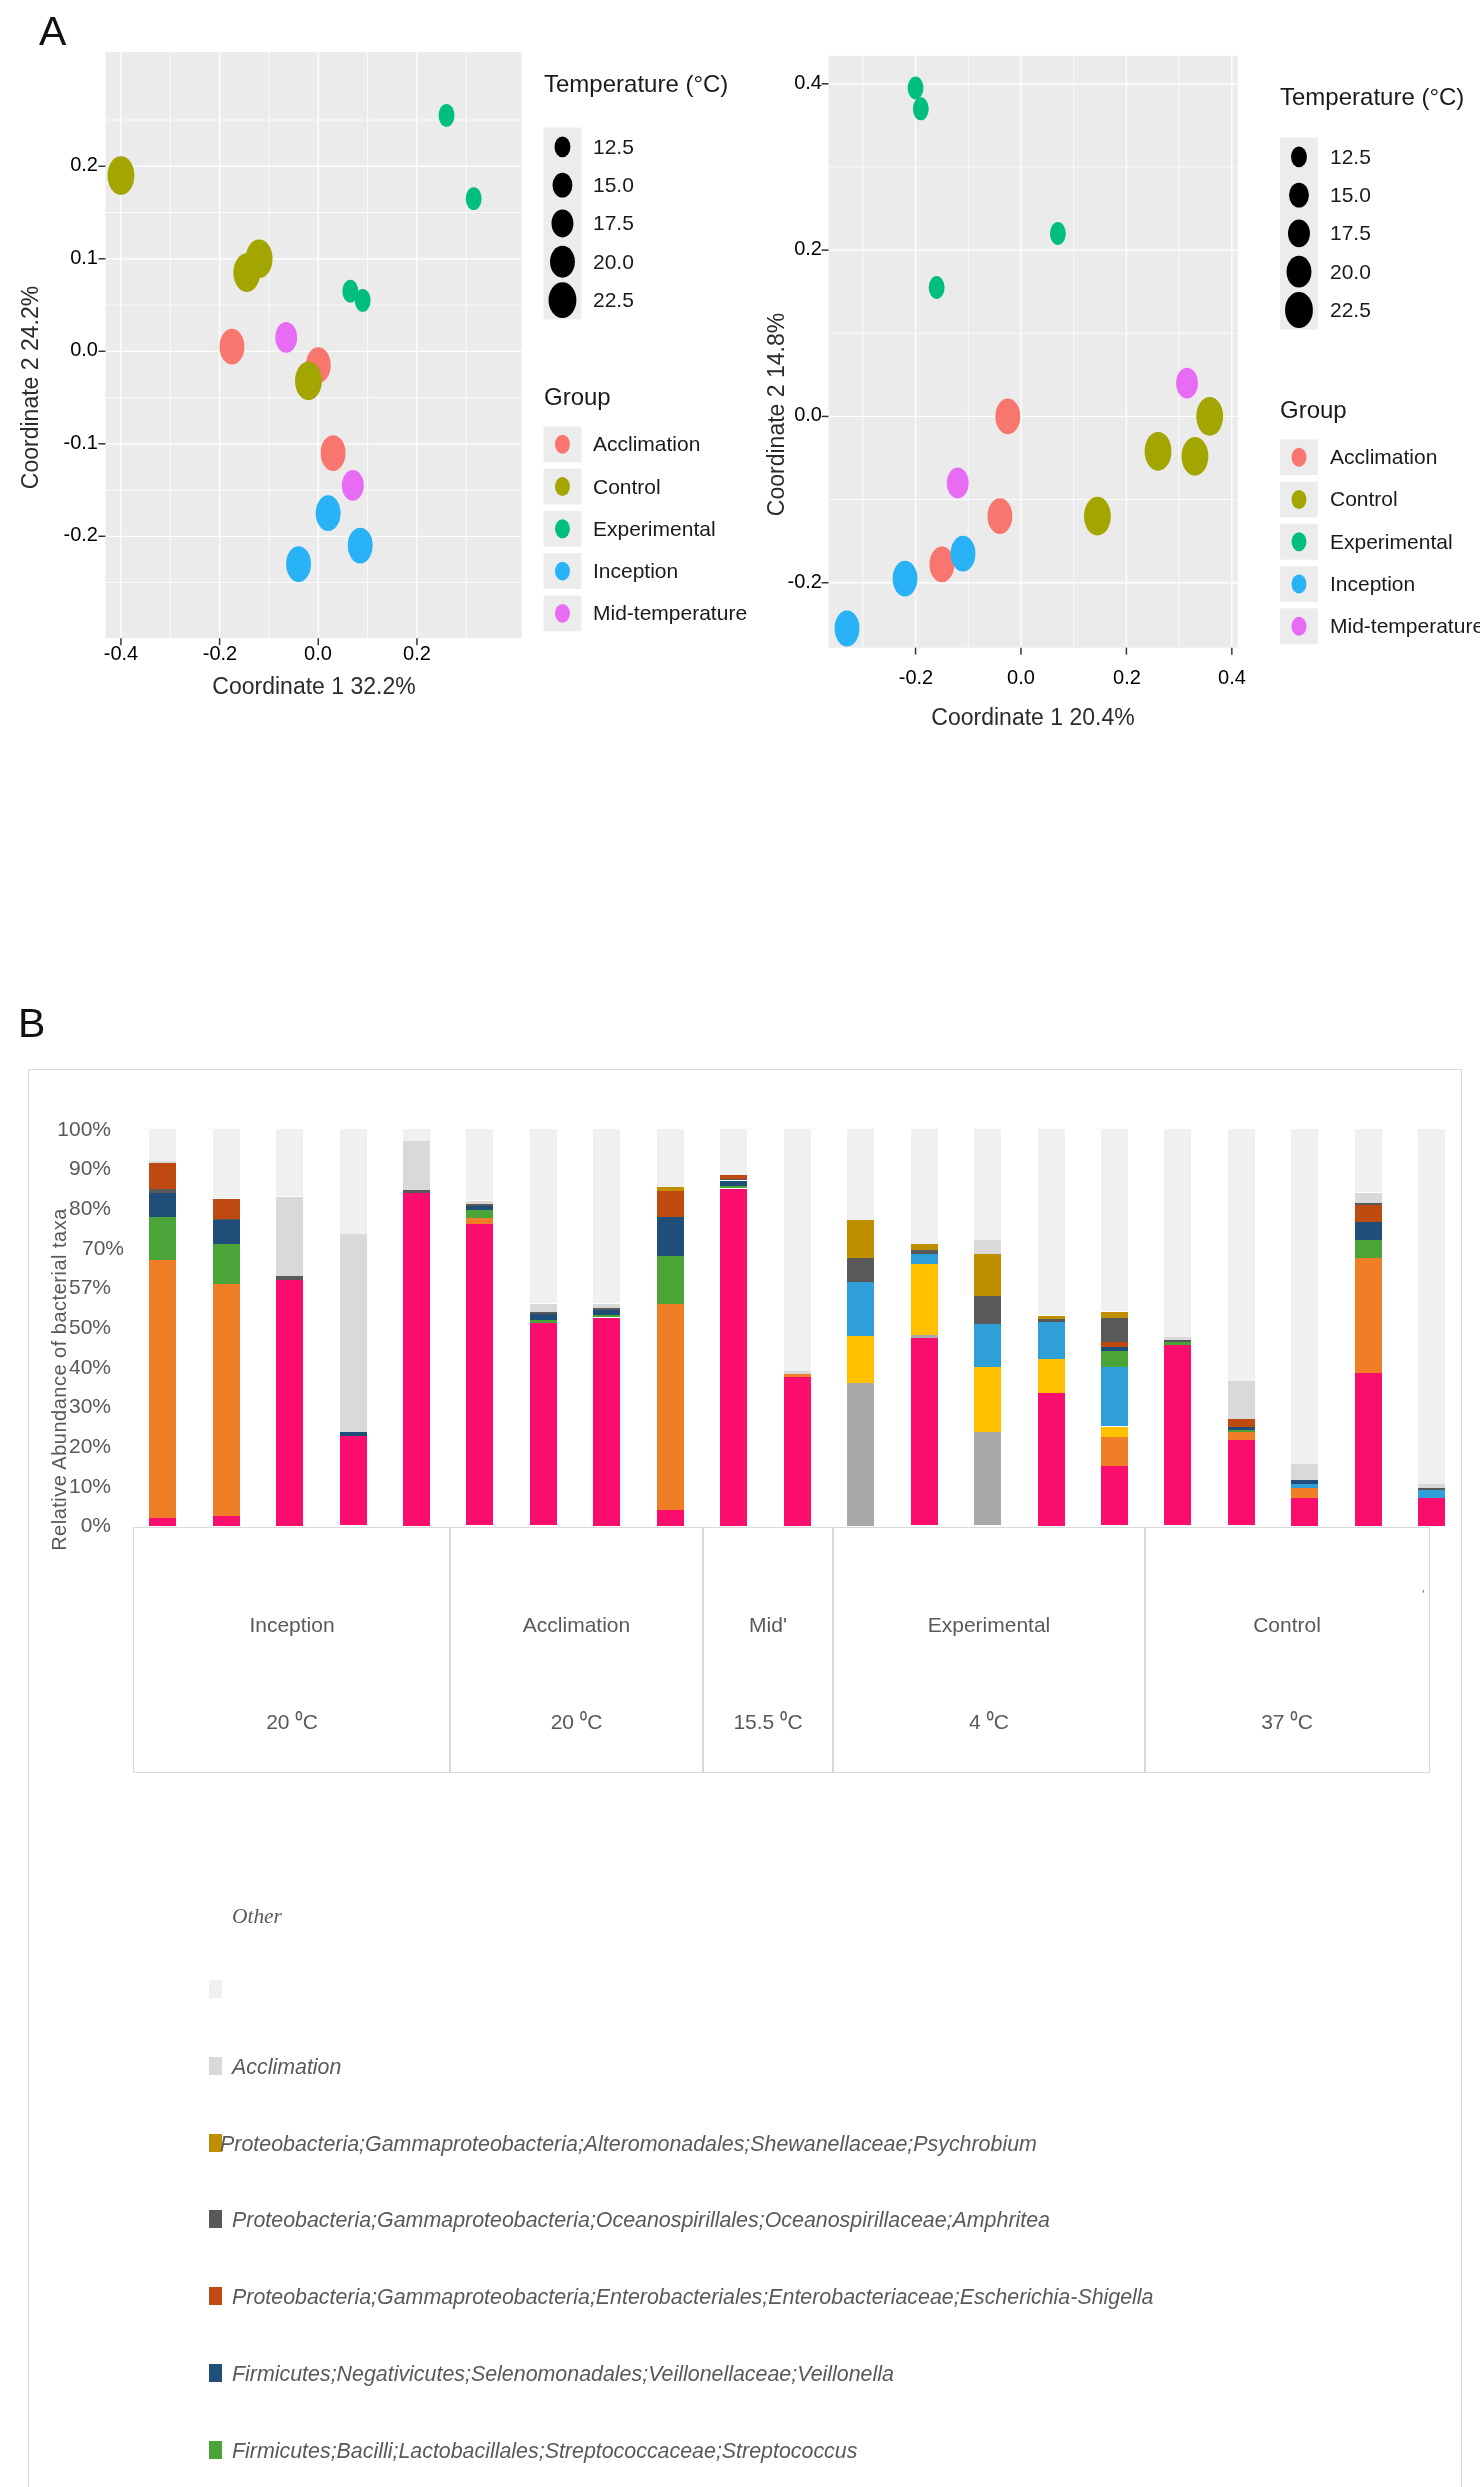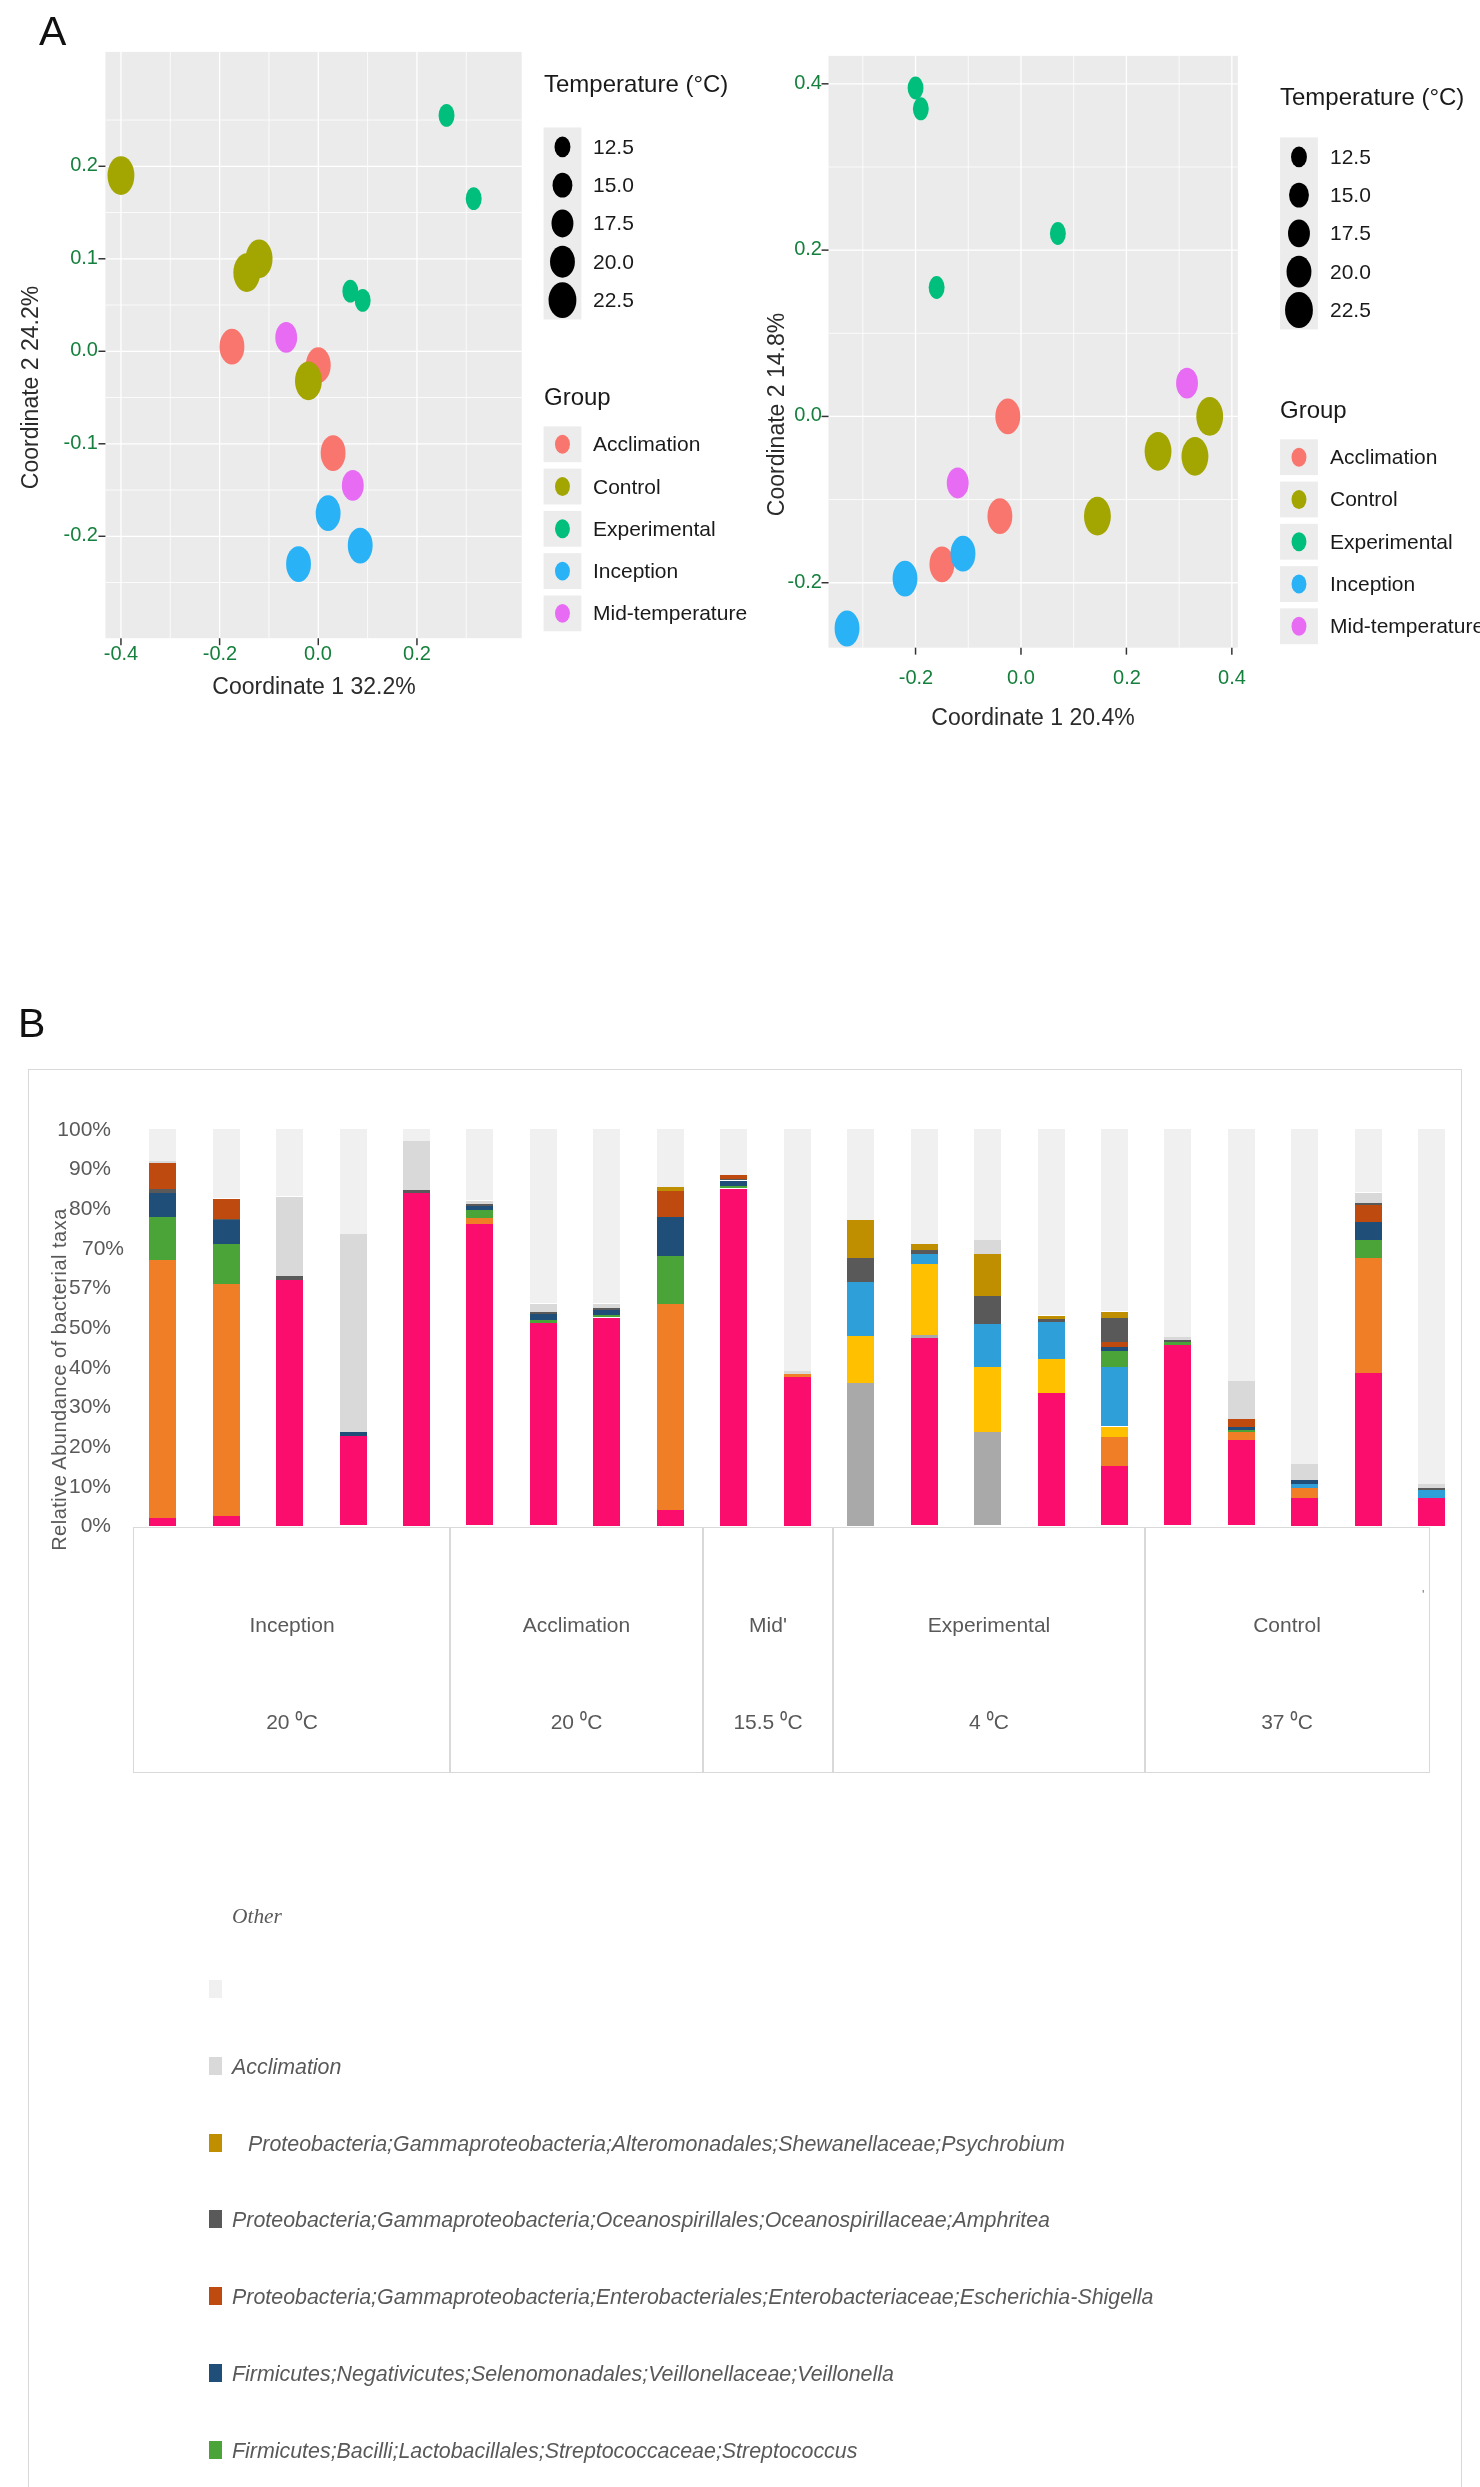--- a/index.html
+++ b/index.html
@@ -1,21 +1,21 @@
 <!DOCTYPE html>
 <html style="font-size:8px"><head>
 <meta charset="utf-8">
 <style>
   html,body{margin:0;padding:0;background:#ffffff;}
   #root{position:relative;width:1480px;height:2887px;background:#ffffff;overflow:hidden;
         font-family:"Liberation Sans", sans-serif;}
   .abs{position:absolute;}
   .panel-label{font-size:41px;color:#111;font-weight:400;}
   .ax-title{font-size:23px;color:#2b2b2b;}
-  .tick-lab{font-size:20px;color:#15803d;white-space:nowrap;}
+  .tick-lab{font-size:20px;color:#000000;white-space:nowrap;}
   .leg-title{font-size:24px;color:#1a1a1a;white-space:nowrap;}
   .leg-lab{font-size:21px;color:#1a1a1a;white-space:nowrap;}
   .b-tick{font-size:21px;color:#595959;white-space:nowrap;}
   .b-grouplab{font-size:21px;color:#595959;white-space:nowrap;}
   .b-leg-lab{font-size:21.4px;color:#595959;font-style:italic;white-space:nowrap;}
   .vtitle{transform:rotate(-90deg);transform-origin:center center;text-align:center;white-space:nowrap;}
   .ctrx{transform:translateX(-50%);}
   .rt{text-align:right;}
 </style>
 </head>
@@ -370,21 +370,21 @@
     <div class="abs b-grouplab ctrx" style="left:50%;top:85px;">Control</div>
     <div class="abs b-grouplab ctrx" style="left:50%;top:179px;">37 ⁰C</div>
   </div>
     </div>
   <div id="bLegend" class="abs">
       <div class="abs" style="left:209px;top:1980px;width:13.4px;height:18px;background:#F0F0F0;"></div>
       <div class="abs b-leg-lab" style="left:232px;top:1904px;font-family:Liberation Serif, serif;">Other</div>
       <div class="abs" style="left:209px;top:2057px;width:13.4px;height:18px;background:#D9D9D9;"></div>
       <div class="abs b-leg-lab" style="left:232px;top:2055px;">Acclimation</div>
       <div class="abs" style="left:209px;top:2134px;width:13.4px;height:18px;background:#BF8F00;"></div>
-      <div class="abs b-leg-lab" style="left:248px;top:2132px;font-style:italic;">Proteobacteria;Gammaproteobacteria;Alteromonadales;Shewanellaceae;Psychrobium</div>
+      <div class="abs b-leg-lab" style="left:220px;top:2132px;font-style:italic;">Proteobacteria;Gammaproteobacteria;Alteromonadales;Shewanellaceae;Psychrobium</div>
       <div class="abs" style="left:209px;top:2210px;width:13.4px;height:18px;background:#595959;"></div>
       <div class="abs b-leg-lab" style="left:232px;top:2208px;">Proteobacteria;Gammaproteobacteria;Oceanospirillales;Oceanospirillaceae;Amphritea</div>
       <div class="abs" style="left:209px;top:2287px;width:13.4px;height:18px;background:#BE4A10;"></div>
       <div class="abs b-leg-lab" style="left:232px;top:2285px;">Proteobacteria;Gammaproteobacteria;Enterobacteriales;Enterobacteriaceae;Escherichia-Shigella</div>
       <div class="abs" style="left:209px;top:2364px;width:13.4px;height:18px;background:#1F4E79;"></div>
       <div class="abs b-leg-lab" style="left:232px;top:2362px;">Firmicutes;Negativicutes;Selenomonadales;Veillonellaceae;Veillonella</div>
       <div class="abs" style="left:209px;top:2441px;width:13.4px;height:18px;background:#4AA437;"></div>
       <div class="abs b-leg-lab" style="left:232px;top:2439px;">Firmicutes;Bacilli;Lactobacillales;Streptococcaceae;Streptococcus</div>
     </div>
 

